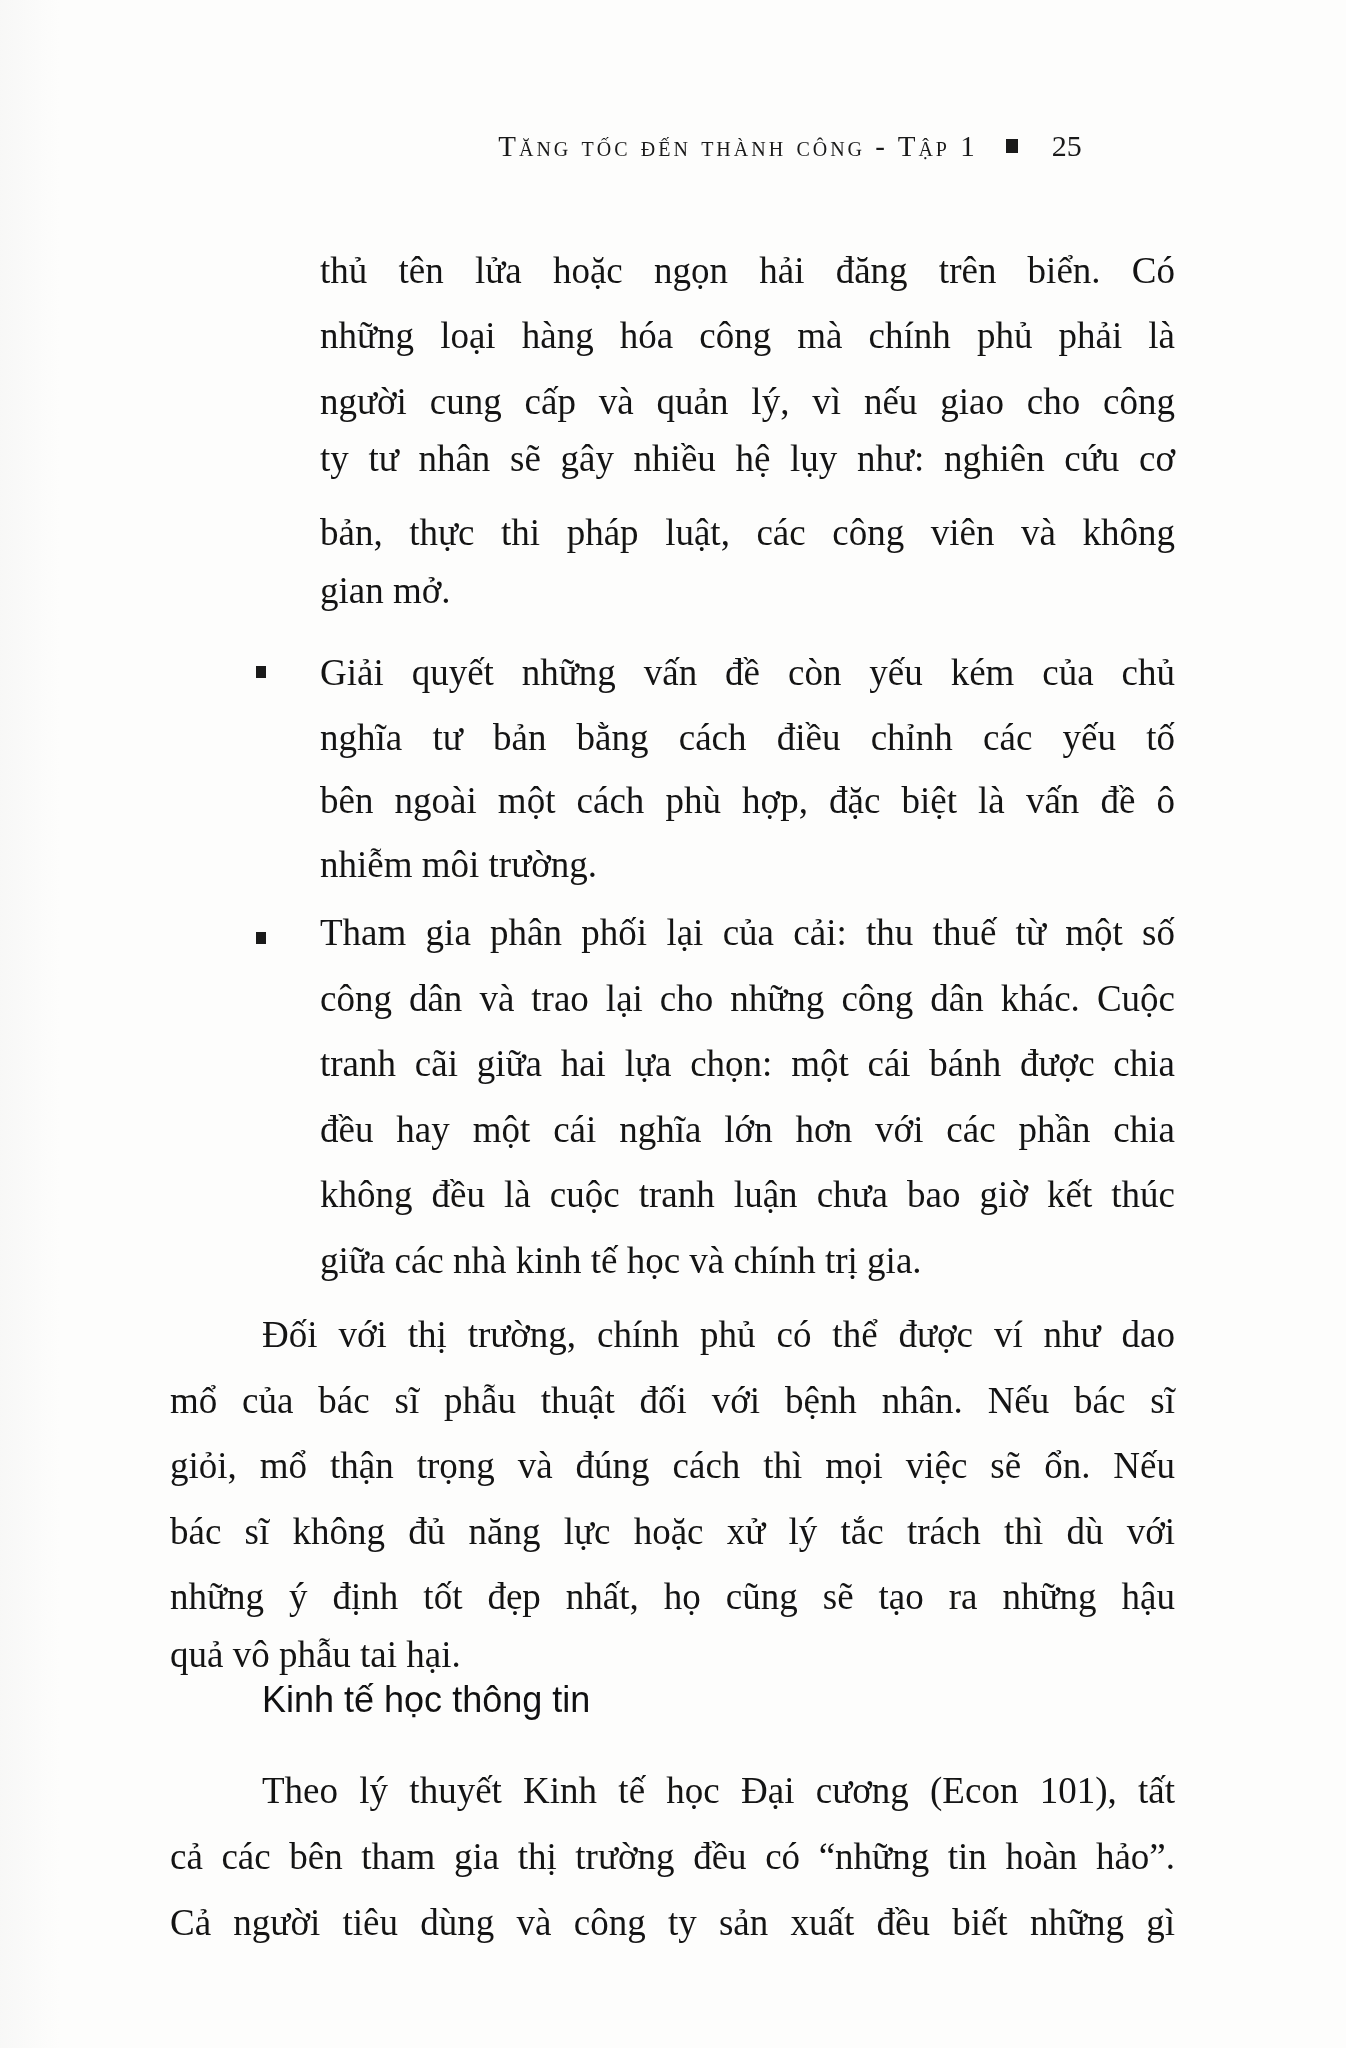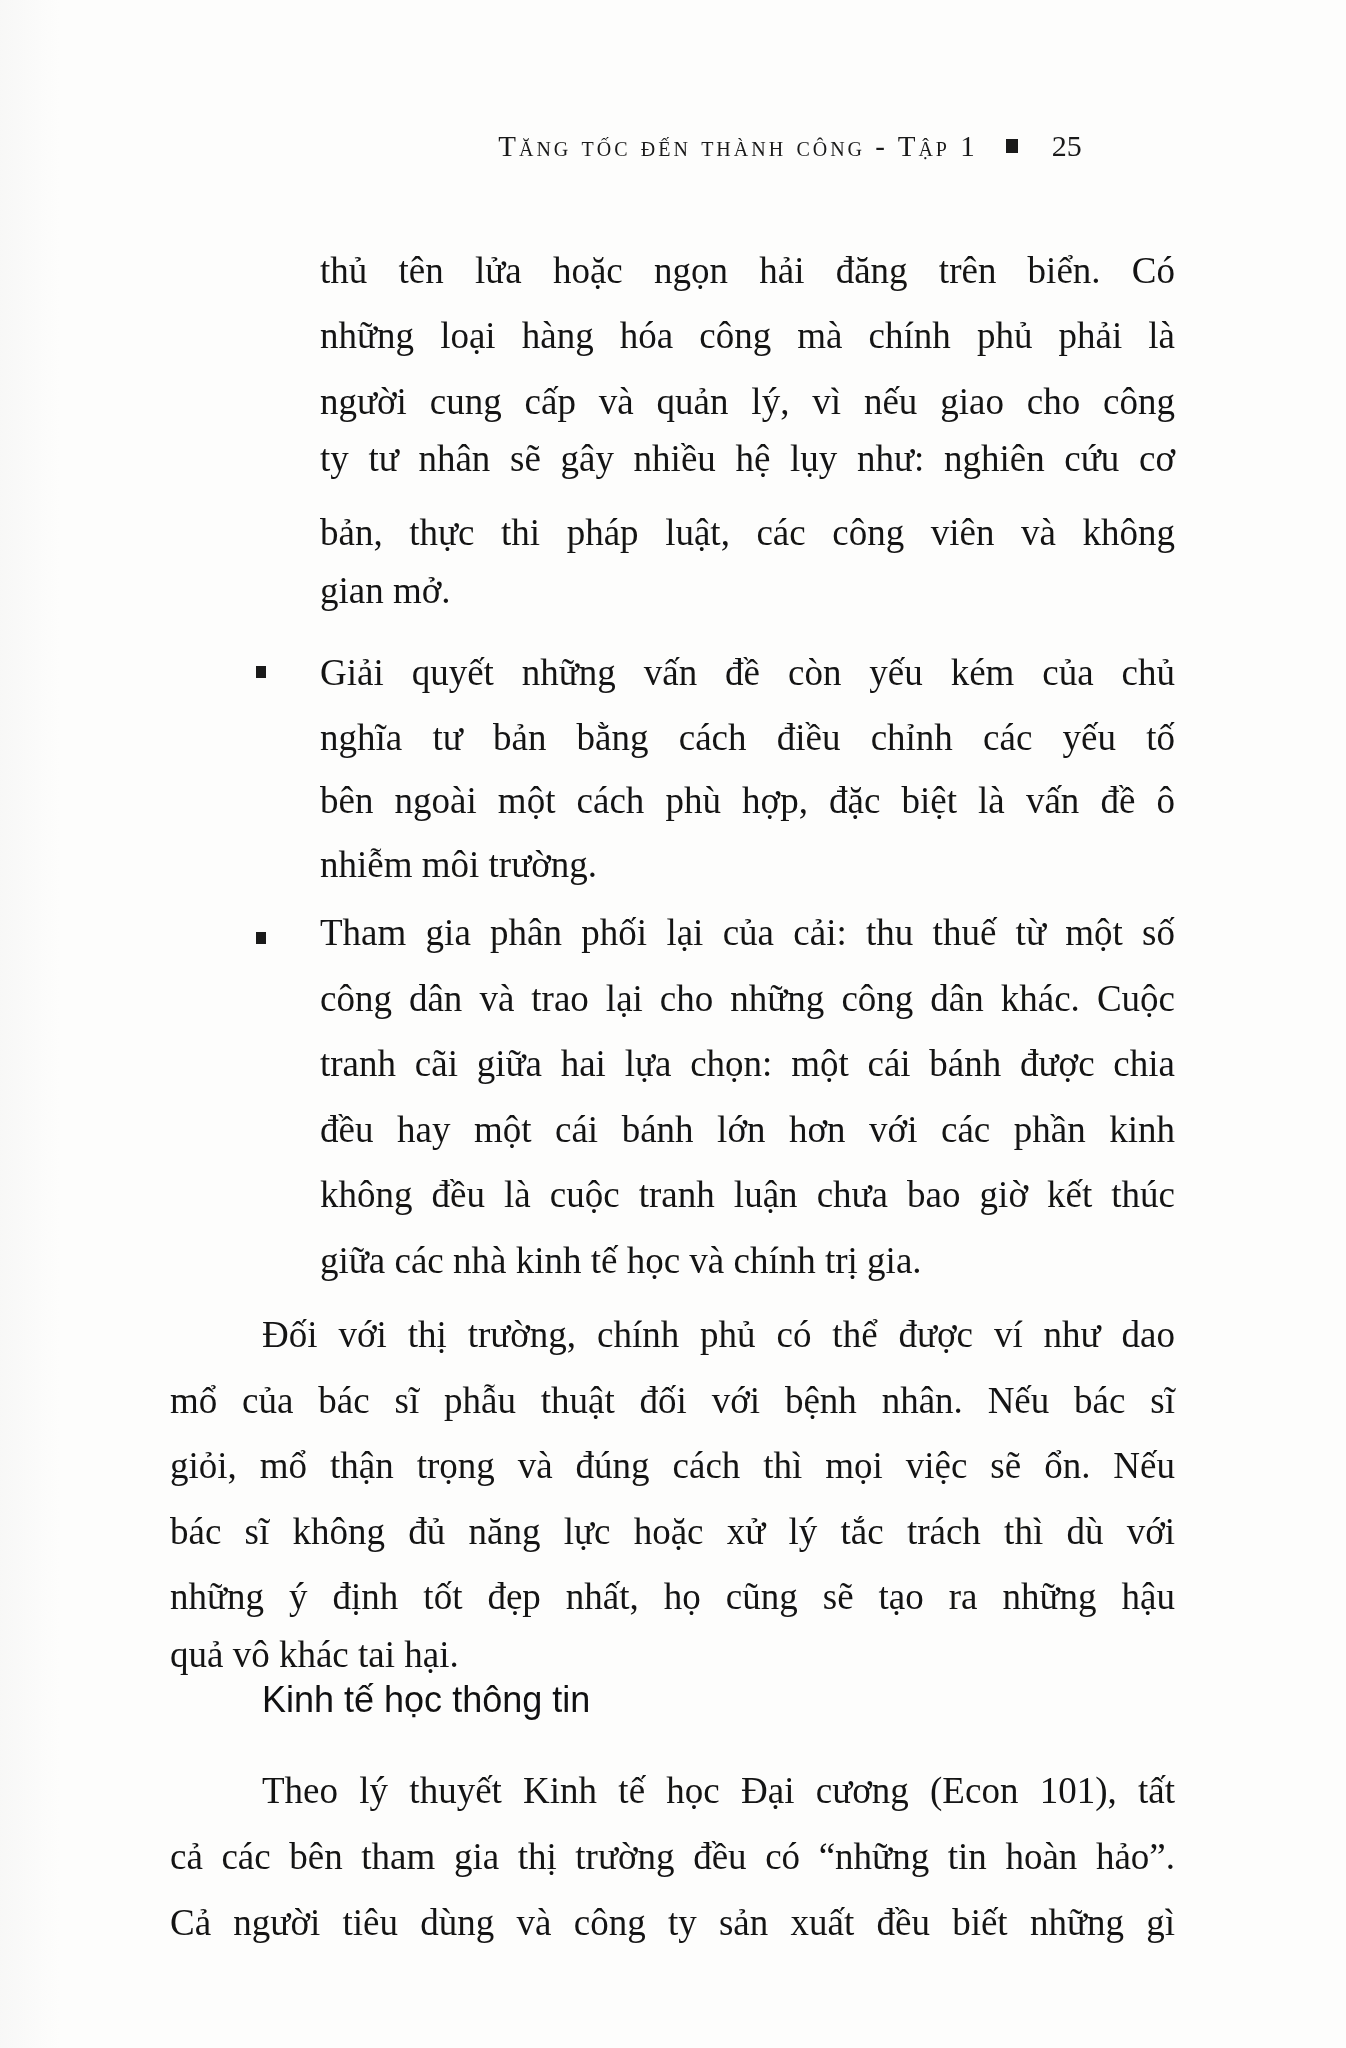--- a/index.html
+++ b/index.html
@@ -59,28 +59,28 @@
 <div class="bullet" style="left:256px;top:666px;"></div>
 <div class="line just" style="left:320px;width:855px;top:648px;">Giải quyết những vấn đề còn yếu kém của chủ</div>
 <div class="line just" style="left:320px;width:855px;top:713px;">nghĩa tư bản bằng cách điều chỉnh các yếu tố</div>
 <div class="line just" style="left:320px;width:855px;top:776px;">bên ngoài một cách phù hợp, đặc biệt là vấn đề ô</div>
 <div class="line" style="left:320px;top:840px;">nhiễm môi trường.</div>
 
 <div class="bullet" style="left:256px;top:932px;"></div>
 <div class="line just" style="left:320px;width:855px;top:908px;">Tham gia phân phối lại của cải: thu thuế từ một số</div>
 <div class="line just" style="left:320px;width:855px;top:974px;">công dân và trao lại cho những công dân khác. Cuộc</div>
 <div class="line just" style="left:320px;width:855px;top:1039px;">tranh cãi giữa hai lựa chọn: một cái bánh được chia</div>
-<div class="line just" style="left:320px;width:855px;top:1105px;">đều hay một cái bánh lớn hơn với các phần kinh</div>
+<div class="line just" style="left:320px;width:855px;top:1105px;">đều hay một cái nghĩa lớn hơn với các phần chia</div>
 <div class="line just" style="left:320px;width:855px;top:1170px;">không đều là cuộc tranh luận chưa bao giờ kết thúc</div>
 <div class="line" style="left:320px;top:1236px;">giữa các nhà kinh tế học và chính trị gia.</div>
 
 <div class="line just" style="left:262px;width:913px;top:1310px;">Đối với thị trường, chính phủ có thể được ví như dao</div>
 <div class="line just" style="left:170px;width:1005px;top:1376px;">mổ của bác sĩ phẫu thuật đối với bệnh nhân. Nếu bác sĩ</div>
 <div class="line just" style="left:170px;width:1005px;top:1441px;">giỏi, mổ thận trọng và đúng cách thì mọi việc sẽ ổn. Nếu</div>
 <div class="line just" style="left:170px;width:1005px;top:1507px;">bác sĩ không đủ năng lực hoặc xử lý tắc trách thì dù với</div>
 <div class="line just" style="left:170px;width:1005px;top:1572px;">những ý định tốt đẹp nhất, họ cũng sẽ tạo ra những hậu</div>
-<div class="line" style="left:170px;top:1630px;">quả vô khác tai hại.</div>
+<div class="line" style="left:170px;top:1630px;">quả vô phẫu tai hại.</div>
 
 <div class="heading">Kinh tế học thông tin</div>
 
 <div class="line just" style="left:262px;width:913px;top:1766px;">Theo lý thuyết Kinh tế học Đại cương (Econ 101), tất</div>
 <div class="line just" style="left:170px;width:1005px;top:1832px;">cả các bên tham gia thị trường đều có “những tin hoàn hảo”.</div>
 <div class="line just" style="left:170px;width:1005px;top:1898px;">Cả người tiêu dùng và công ty sản xuất đều biết những gì</div>
 
 </body></html>

